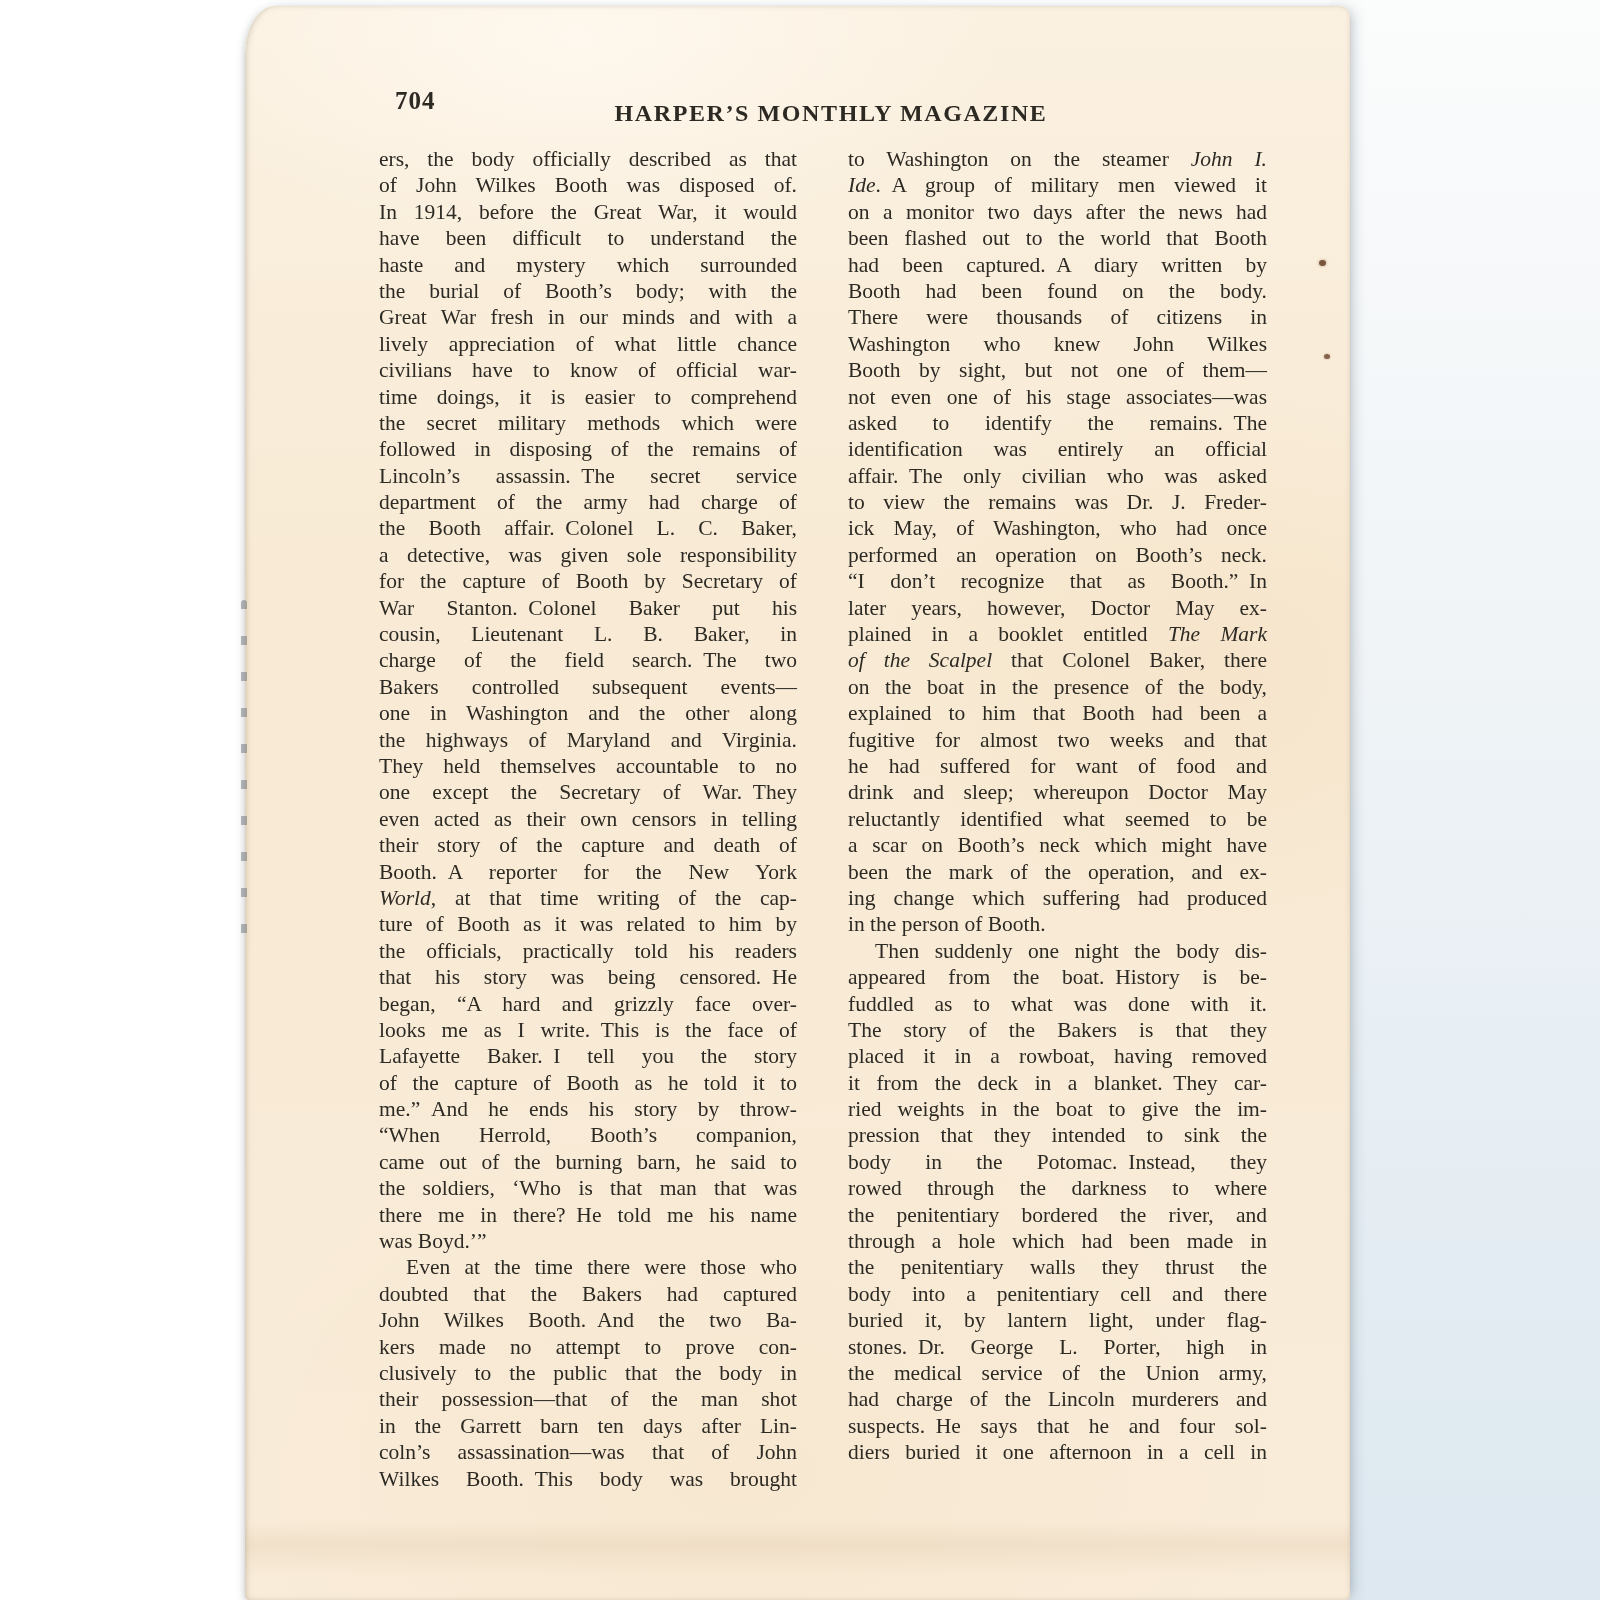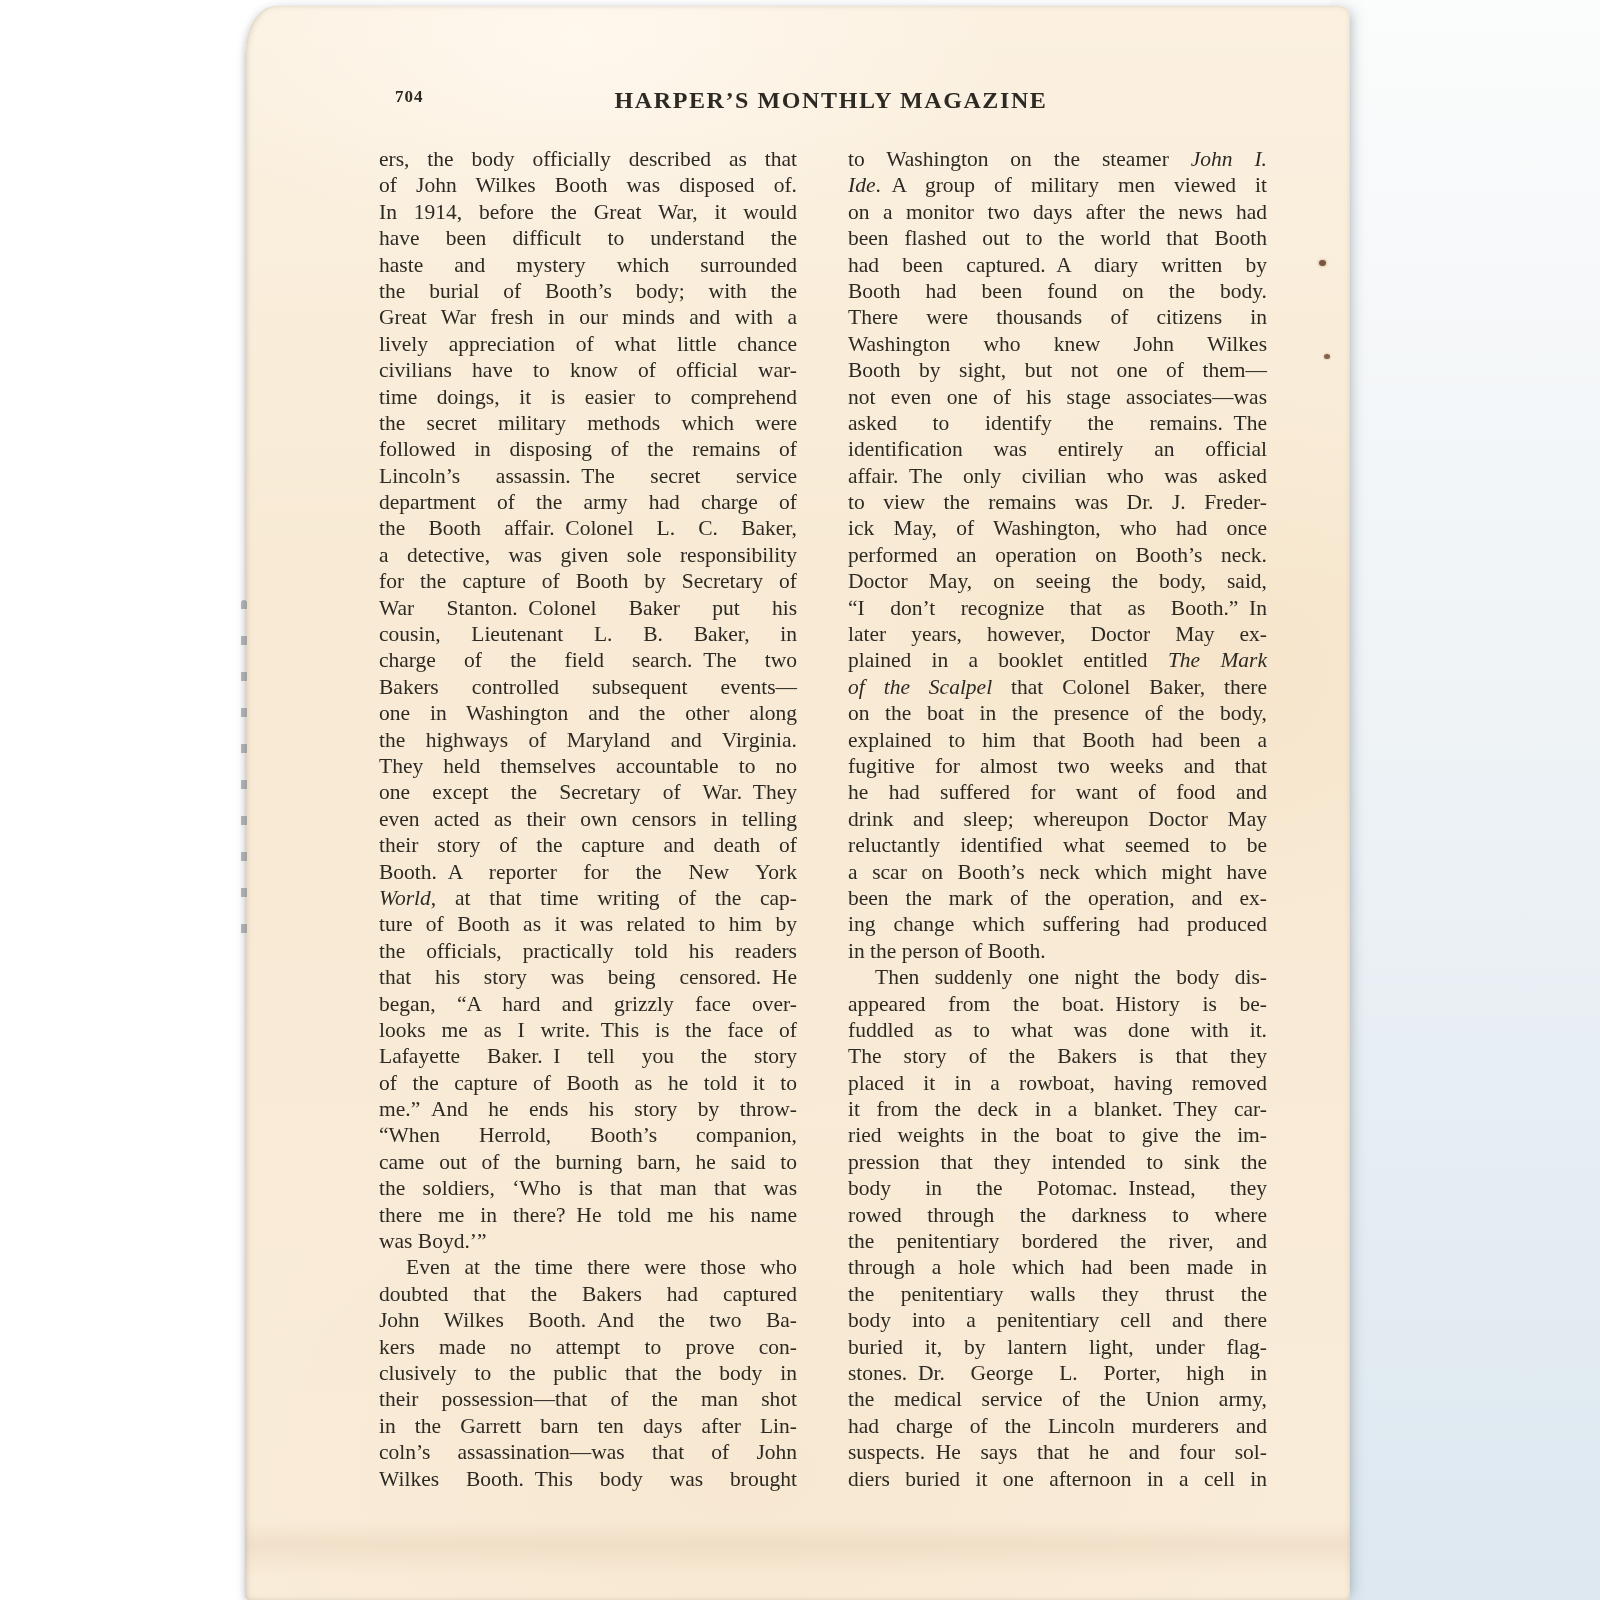--- a/index.html
+++ b/index.html
@@ -36,24 +36,24 @@
     position: absolute; left: 241px; top: 600px; width: 6px; height: 350px;
     background: repeating-linear-gradient(180deg,
       rgba(105,112,118,.5) 0px, rgba(105,112,118,.5) 9px,
       rgba(105,112,118,0) 9px, rgba(105,112,118,0) 36px);
     border-radius: 3px;
   }
 
   .page-header { position: absolute; left: 150px; top: 78px; width: 872px; height: 34px; }
   .page-number {
     position: absolute; left: 0; top: 3px;
-    font-size: 17px; font-weight: 700; color: #2d2a24; letter-spacing: 1px;
+    font-size: 25px; font-weight: 700; color: #2d2a24; letter-spacing: 1px;
   }
   .magazine-title {
-    margin: 3px; text-align: center;
+    margin: 16px; text-align: center;
     font-size: 24px; font-weight: 700; color: #2d2a24; letter-spacing: 1.6px;
     font-family: "Liberation Serif", "DejaVu Serif", serif;
   }
 
   .col { position: absolute; top: 140px; color: #2d2a24; }
   .col-left  { left: 134px; width: 418px; }
   .col-right { left: 603px; width: 419px; }
 
   .line {
     height: 26.4px; line-height: 26.4px; font-size: 21.5px;
@@ -143,21 +143,20 @@
         <div class="line">There were thousands of citizens in</div>
         <div class="line">Washington who knew John Wilkes</div>
         <div class="line">Booth by sight, but not one of them—</div>
         <div class="line">not even one of his stage associates—was</div>
         <div class="line">asked to identify the remains. The</div>
         <div class="line">identification was entirely an official</div>
         <div class="line">affair. The only civilian who was asked</div>
         <div class="line">to view the remains was Dr. J. Freder-</div>
         <div class="line">ick May, of Washington, who had once</div>
         <div class="line">performed an operation on Booth’s neck.</div>
-        <div class="line">Doctor May, on seeing the body, said,</div>
         <div class="line">“I don’t recognize that as Booth.” In</div>
         <div class="line">later years, however, Doctor May ex-</div>
         <div class="line">plained in a booklet entitled <i>The Mark</i></div>
         <div class="line"><i>of the Scalpel</i> that Colonel Baker, there</div>
         <div class="line">on the boat in the presence of the body,</div>
         <div class="line">explained to him that Booth had been a</div>
         <div class="line">fugitive for almost two weeks and that</div>
         <div class="line">he had suffered for want of food and</div>
         <div class="line">drink and sleep; whereupon Doctor May</div>
         <div class="line">reluctantly identified what seemed to be</div>

